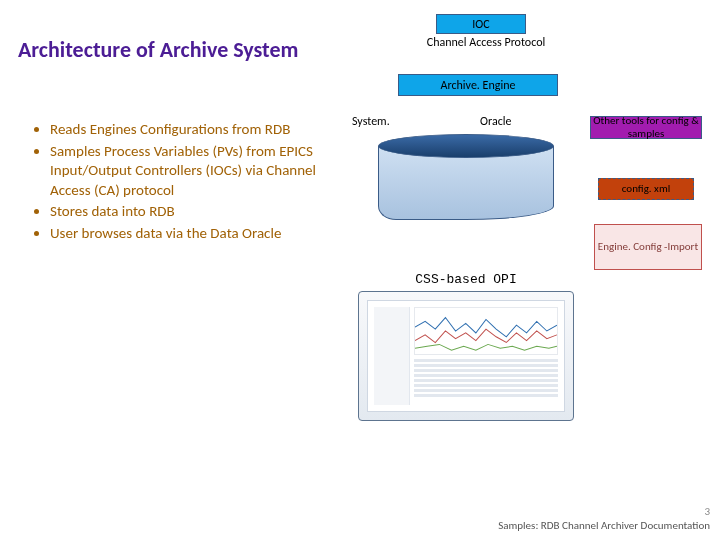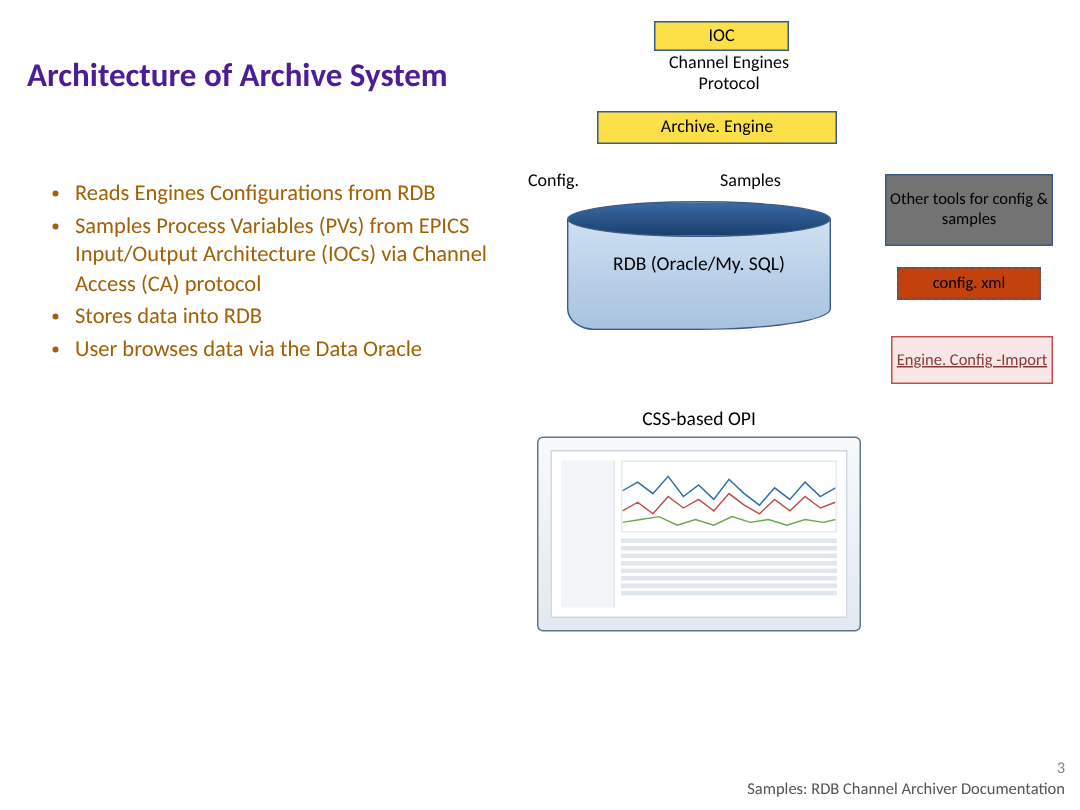--- a/index.html
+++ b/index.html
@@ -27,21 +27,21 @@
     width: 290px;
     font-size: 15px;
     line-height: 1.3;
     color: #a16207;
   }
   .bullets li { list-style: disc; margin-left: 14px; margin-bottom: 2px; }
 
   .box {
     position: absolute;
     border: 1px solid #3a5b87;
-    background: #fde047;
+    background: #0ea5e9;
     text-align: center;
     font-size: 12px;
     display: flex;
     align-items: center;
     justify-content: center;
   }
   .ioc { left: 436px; top: 14px; width: 90px; height: 20px; }
   .ca-protocol {
     position: absolute;
     left: 426px; top: 36px; width: 120px;
@@ -82,35 +82,35 @@
   .right-box {
     position: absolute;
     border: 1px solid;
     text-align: center;
     font-size: 11px;
     display: flex; align-items: center; justify-content: center;
     line-height: 1.15;
     padding: 2px;
   }
   .tools-box {
-    left: 590px; top: 116px; width: 112px; height: 48px;
-    border-color: #3a5b87; background: #737373;
+    left: 590px; top: 116px; width: 112px; height: 23px;
+    border-color: #3a5b87; background: #a21caf;
   }
   .configxml-box {
     left: 598px; top: 178px; width: 96px; height: 22px;
     border: 1.5px dashed #3a5b87; background: #c2410c;
   }
   .import-box {
-    left: 594px; top: 224px; width: 108px; height: 32px;
-    border-color: #c0504d; background: #f9e6e6; color: #843c39; text-decoration: underline;
+    left: 594px; top: 224px; width: 108px; height: 46px;
+    border-color: #c0504d; background: #f9e6e6; color: #843c39;
   }
 
   
   .opi-wrap { position: absolute; left: 358px; top: 272px; width: 216px; }
-  .opi-label { text-align: center; font-size: 13px; margin-bottom: 4px; }
+  .opi-label { text-align: center; font-size: 13px; margin-bottom: 4px; font-family: Liberation Mono, monospace; }
   .opi {
     width: 216px; height: 130px;
     background: linear-gradient(180deg, #f8f9fb 0%, #e3e9f0 100%);
     border: 1px solid #5d748f;
     border-radius: 4px;
     position: relative;
   }
   .opi-inner {
     position: absolute; left: 8px; top: 8px; right: 8px; bottom: 8px;
     background: #fff; border: 1px solid #cfd7e2;
@@ -141,37 +141,36 @@
     font-size: 11px; color: #888;
   }
 </style>
 </head>
 <body>
 
 <div class="title">Architecture of Archive System</div>
 
 <ul class="bullets">
   <li>Reads Engines Configurations from RDB</li>
-  <li>Samples Process Variables (PVs) from EPICS Input/Output Architecture (IOCs) via Channel Access (CA) protocol</li>
+  <li>Samples Process Variables (PVs) from EPICS Input/Output Controllers (IOCs) via Channel Access (CA) protocol</li>
   <li>Stores data into RDB</li>
   <li>User browses data via the Data Oracle</li>
 </ul>
 
 <div class="box ioc">IOC</div>
-<div class="ca-protocol">Channel Engines Protocol</div>
+<div class="ca-protocol">Channel Access Protocol</div>
 
 <div class="box engine">Archive. Engine</div>
 
-<div class="cfg-label">Config.</div>
-<div class="smp-label">Samples</div>
+<div class="cfg-label">System.</div>
+<div class="smp-label">Oracle</div>
 
 <div class="cyl">
   <div class="cyl-body"></div>
   <div class="cyl-top"></div>
-  <div class="cyl-text">RDB (Oracle/My. SQL)</div>
 </div>
 
 <div class="right-box tools-box">Other tools for config &amp; samples</div>
 <div class="right-box configxml-box">config. xml</div>
 <div class="right-box import-box">Engine. Config -Import</div>
 
 <div class="opi-wrap">
   <div class="opi-label">CSS-based OPI</div>
   <div class="opi">
     <div class="opi-inner">

